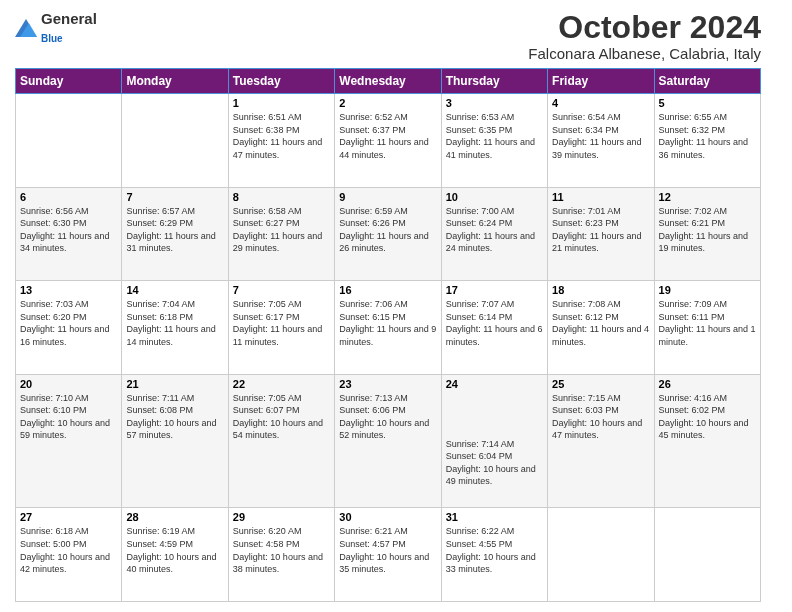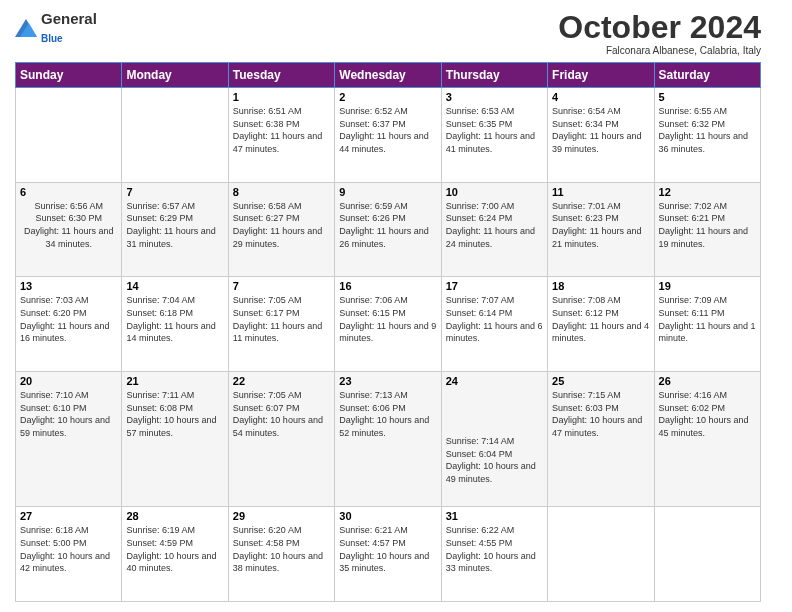--- a/index.html
+++ b/index.html
@@ -35,21 +35,21 @@
     .title-block {
       text-align: right;
     }
     .main-title {
       font-size: 32px;
       font-weight: bold;
       color: #333;
       line-height: 1.1;
     }
     .subtitle {
-      font-size: 10px;
+      font-size: 15px;
       color: #333;
     }
     .calendar {
       flex: 1;
       border: 1px solid #ccc;
       border-collapse: collapse;
       width: 100%;
       table-layout: fixed;
     }
     .calendar th {
@@ -158,21 +158,21 @@
           <td>
             <span class="day-number">5</span>
             <div class="day-info" style="white-space: pre-line;">Sunrise: 6:55 AM
 Sunset: 6:32 PM
 Daylight: 11 hours and 36 minutes.</div>
           </td>
         </tr>
         <tr>
           <td>
             <span class="day-number">6</span>
-            <div class="day-info" style="white-space: pre-line; text-align: center;">Sunrise: 6:56 AM
+            <div class="day-info" style="white-space: pre-line;">Sunrise: 6:56 AM
 Sunset: 6:30 PM
 Daylight: 11 hours and 34 minutes.</div>
           </td>
           <td>
             <span class="day-number">7</span>
             <div class="day-info" style="white-space: pre-line;">Sunrise: 6:57 AM
 Sunset: 6:29 PM
 Daylight: 11 hours and 31 minutes.</div>
           </td>
           <td>

